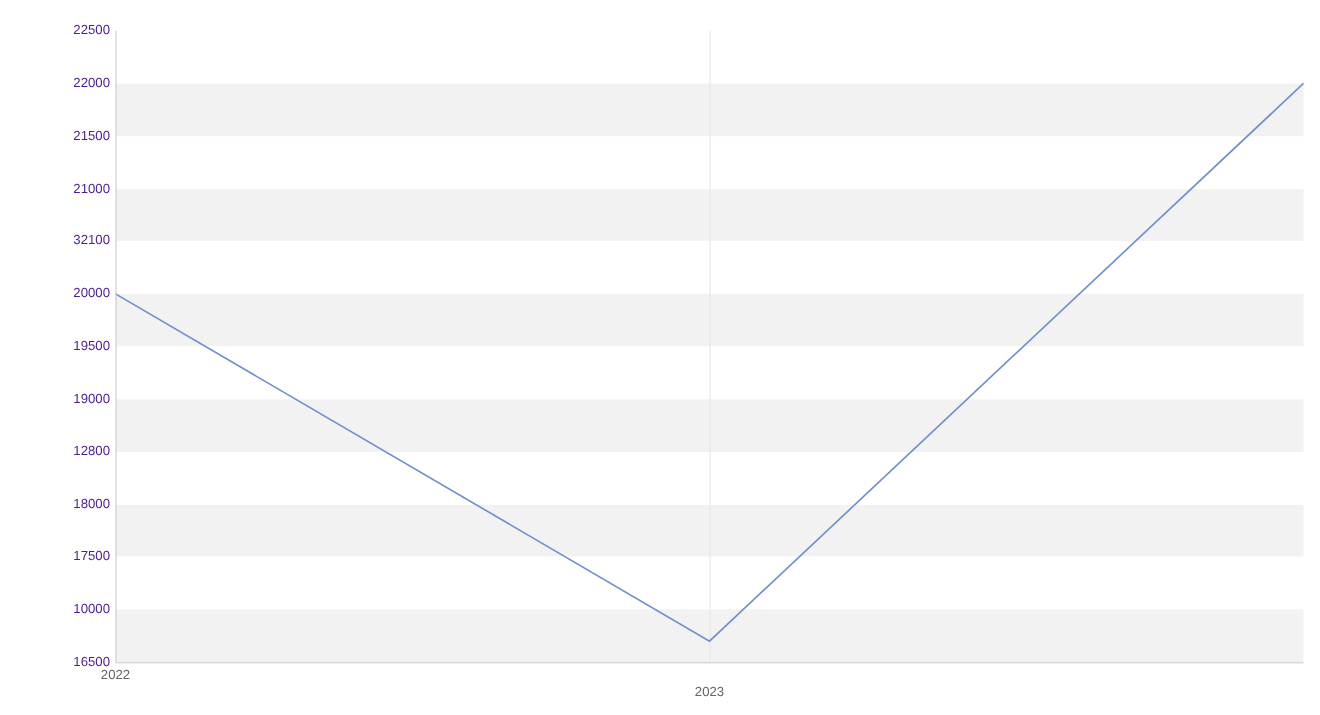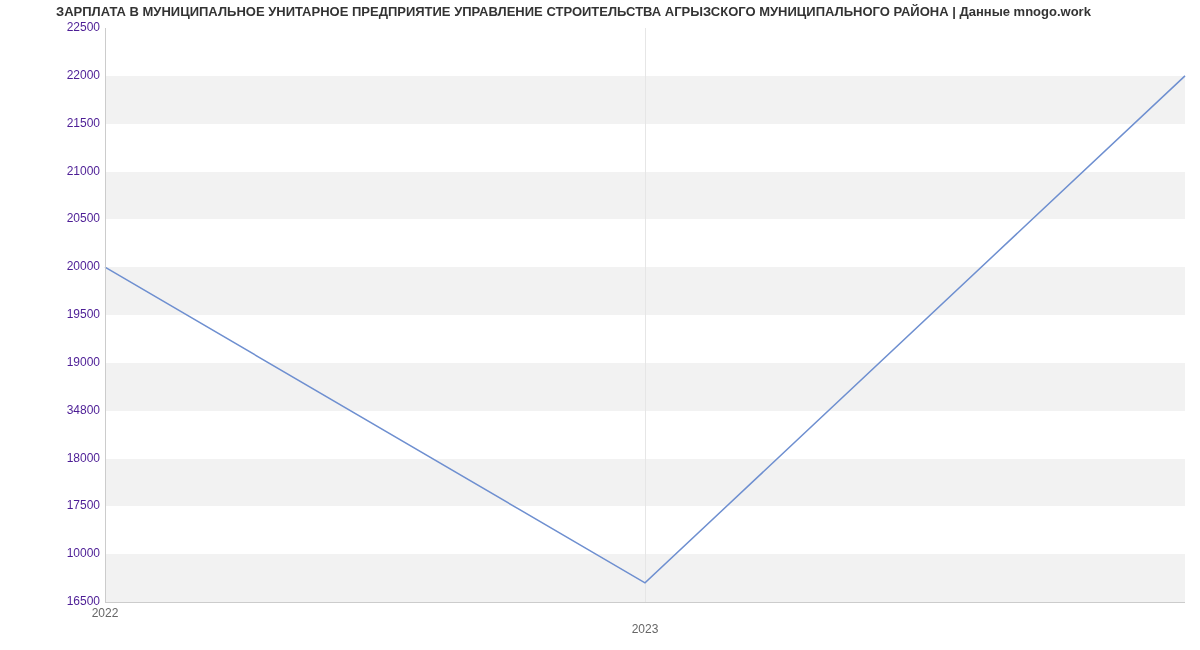--- a/index.html
+++ b/index.html
@@ -76,21 +76,20 @@
   .series-path {
     fill: none;
     stroke: #6e8fd0;
     stroke-width: 1.5;
   }
 </style>
 </head>
 <body>
 <div class="container">
 
-  <div class="title">ЗАРПЛАТА В МУНИЦИПАЛЬНОЕ УНИТАРНОЕ ПРЕДПРИЯТИЕ УПРАВЛЕНИЕ СТРОИТЕЛЬСТВА АГРЫЗСКОГО МУНИЦИПАЛЬНОГО РАЙОНА | Данные mnogo.work</div>
 
   <div class="plot-area" id="plot-area">
       <div class="grid-band" style="top: 0px; height: 47.8333px; background: rgb(255, 255, 255);"></div>
       <div class="grid-band" style="top: 47.8333px; height: 47.8333px; background: rgb(242, 242, 242);"></div>
       <div class="grid-band" style="top: 95.6667px; height: 47.8333px; background: rgb(255, 255, 255);"></div>
       <div class="grid-band" style="top: 143.5px; height: 47.8333px; background: rgb(242, 242, 242);"></div>
       <div class="grid-band" style="top: 191.333px; height: 47.8333px; background: rgb(255, 255, 255);"></div>
       <div class="grid-band" style="top: 239.167px; height: 47.8333px; background: rgb(242, 242, 242);"></div>
       <div class="grid-band" style="top: 287px; height: 47.8333px; background: rgb(255, 255, 255);"></div>
       <div class="grid-band" style="top: 334.833px; height: 47.8333px; background: rgb(242, 242, 242);"></div>
@@ -105,25 +104,25 @@
   </div>
 
   <div class="axis-line" style="left:105px; top:28px; width:1px; height:574px;"></div>
   <div class="axis-line" style="left:105px; top:602px; width:1080px; height:1px;"></div>
 
   <div id="y-ticks-holder">
       <div class="y-tick-label" style="top: 594px;">16500</div>
       <div class="y-tick-label" style="top: 546.167px;">10000</div>
       <div class="y-tick-label" style="top: 498.333px;">17500</div>
       <div class="y-tick-label" style="top: 450.5px;">18000</div>
-      <div class="y-tick-label" style="top: 402.667px;">34800</div>
+      <div class="y-tick-label" style="top: 402.667px;">12800</div>
       <div class="y-tick-label" style="top: 354.833px;">19000</div>
       <div class="y-tick-label" style="top: 307px;">19500</div>
       <div class="y-tick-label" style="top: 259.167px;">20000</div>
-      <div class="y-tick-label" style="top: 211.333px;">20500</div>
+      <div class="y-tick-label" style="top: 211.333px;">32100</div>
       <div class="y-tick-label" style="top: 163.5px; text-align: right;">21000</div>
       <div class="y-tick-label" style="top: 115.667px;">21500</div>
       <div class="y-tick-label" style="top: 67.8333px;">22000</div>
       <div class="y-tick-label" style="top: 20px;">22500</div>
     </div>
   <div id="x-ticks-holder">
       <div class="x-tick-label" style="left: 105px;">2022</div>
       <div class="x-tick-label" style="left: 645px; margin-top: 16px;">2023</div>
       <div class="x-tick-label" style="left: 1219px;">2024</div>
     </div>

